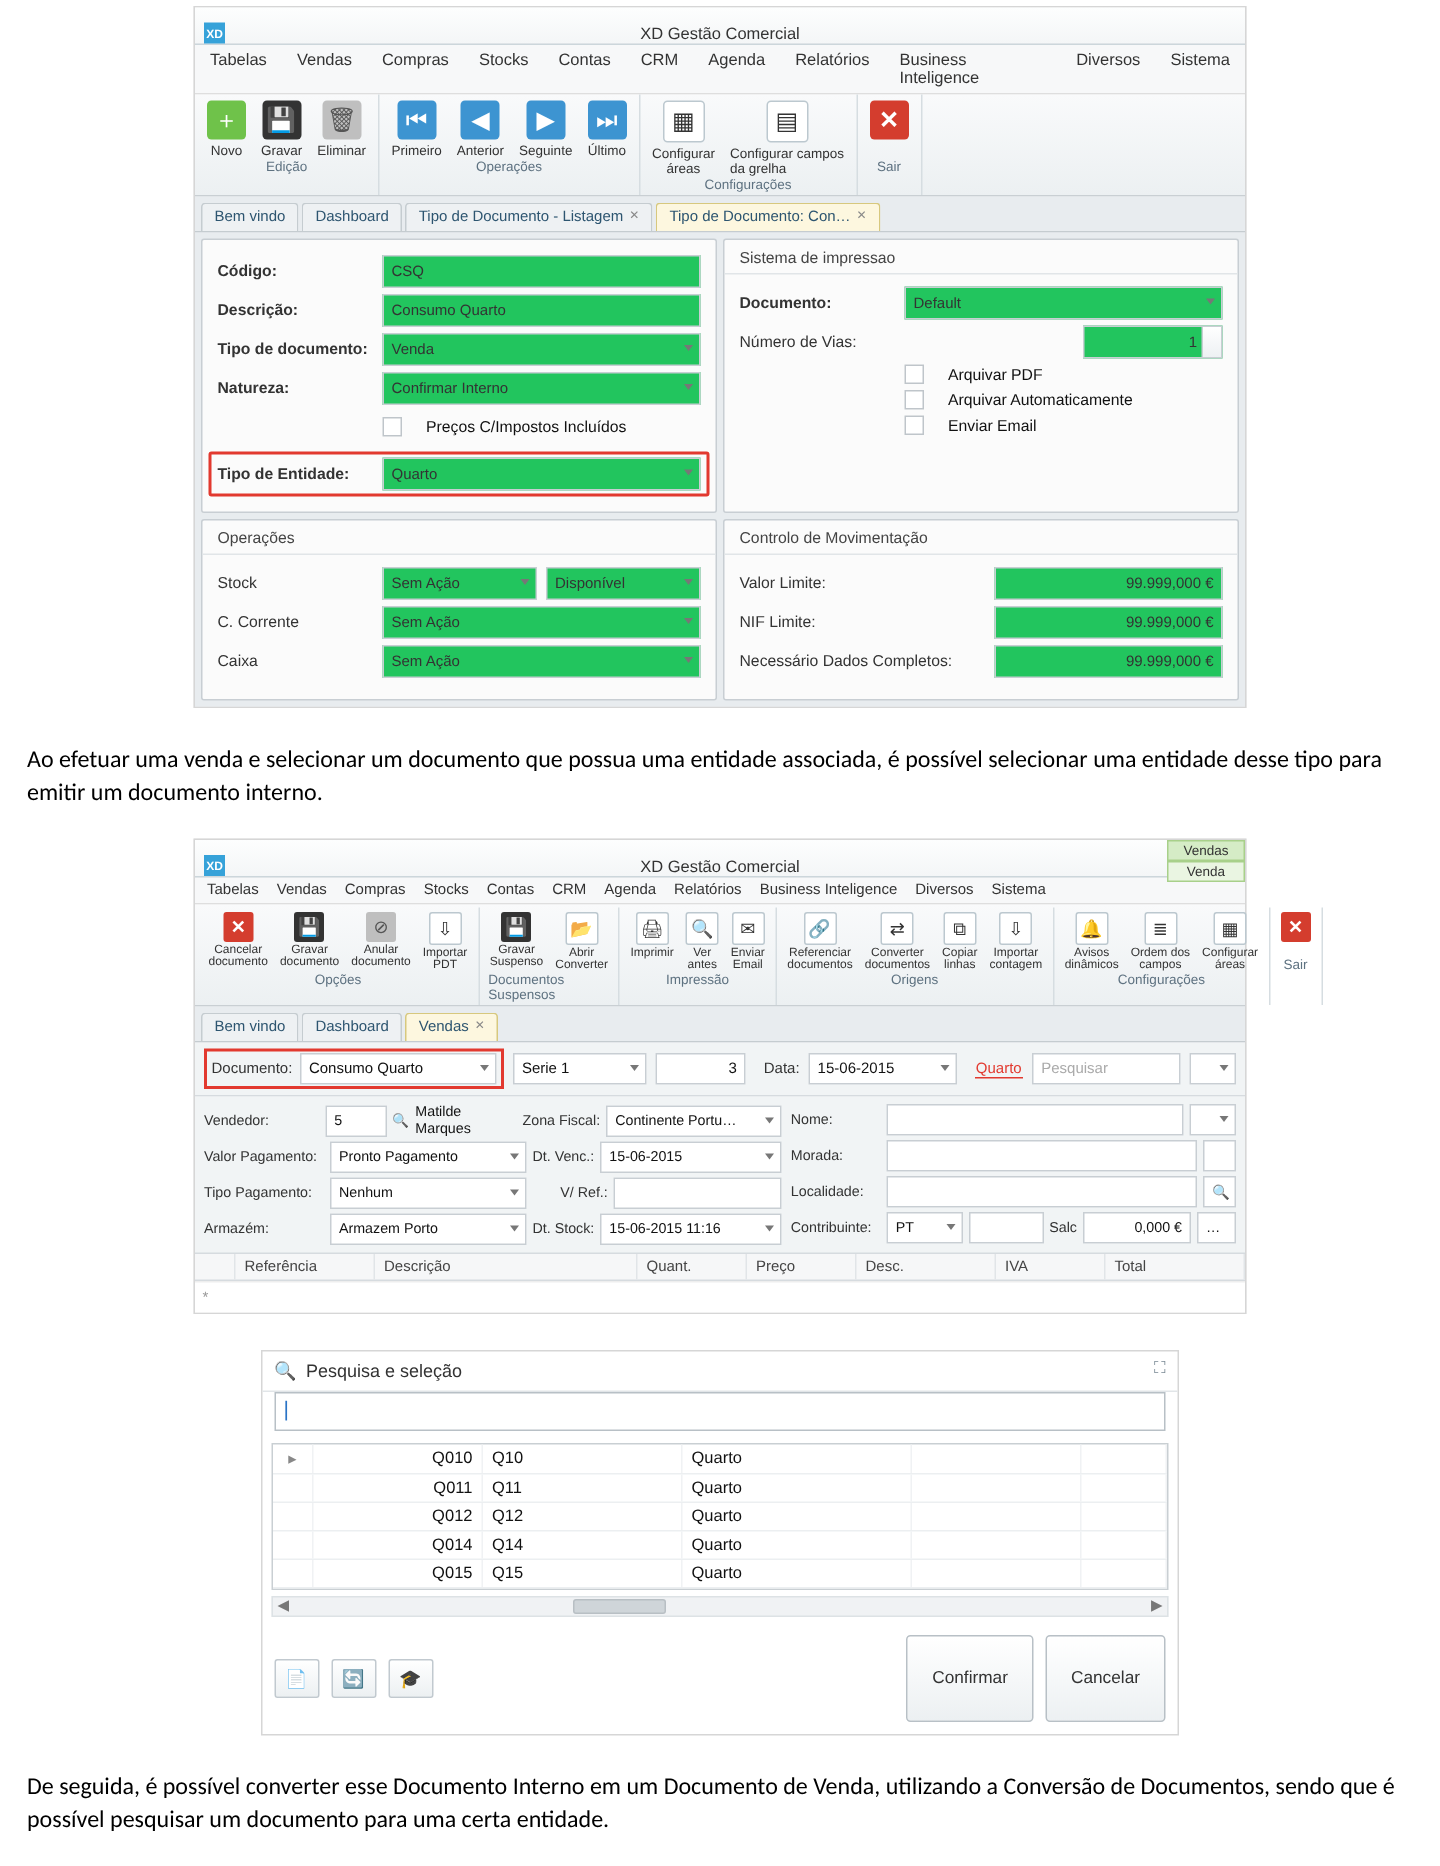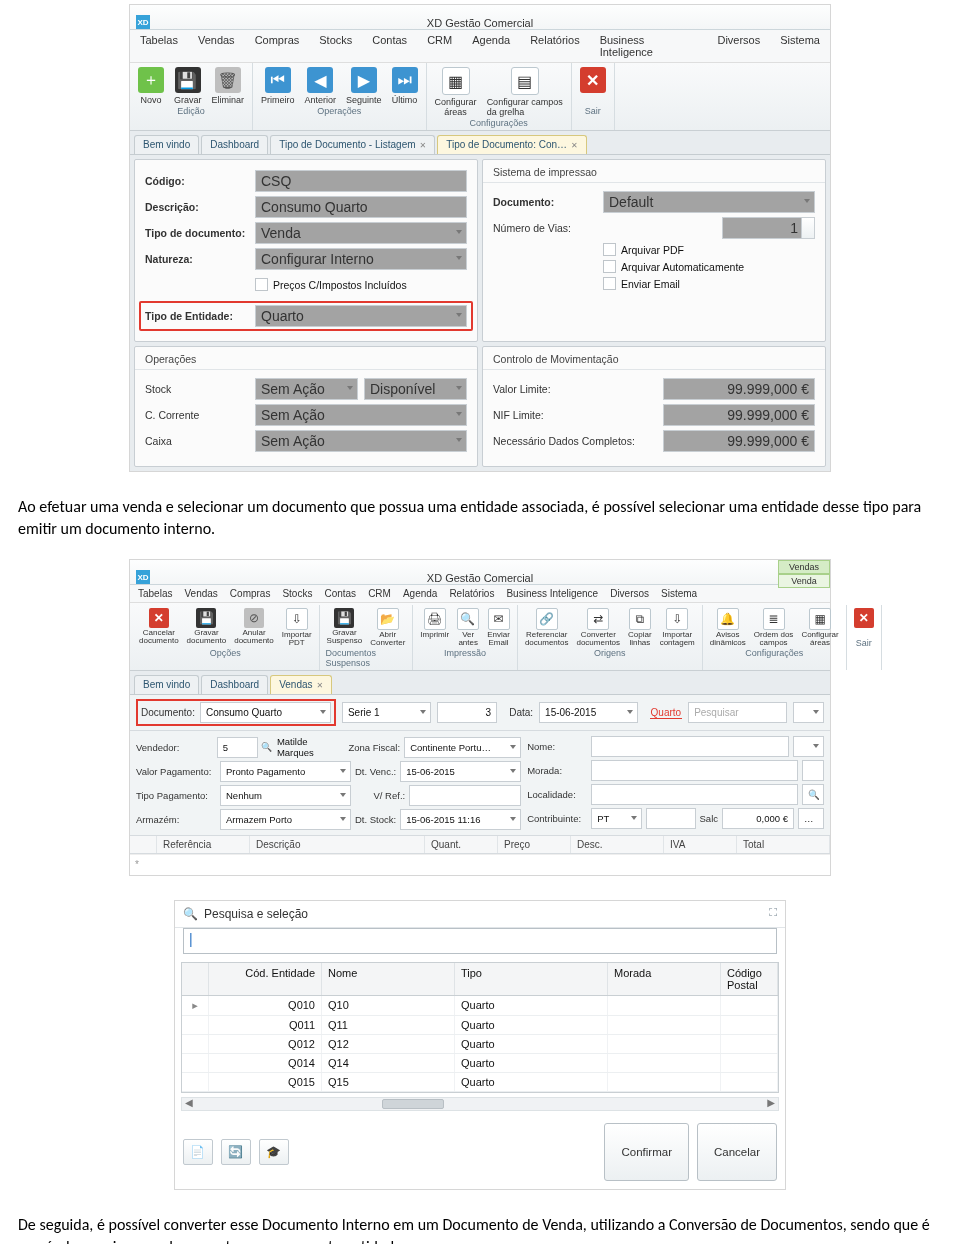--- a/index.html
+++ b/index.html
@@ -22,36 +22,36 @@
   .rglyph{width:26px;height:26px;border-radius:3px;display:flex;align-items:center;justify-content:center;font-size:16px}
   .rgrp-label{font-size:9px;color:#5e7281;padding:1px 0 2px}
   .ic-green{background:#6fc24a;color:#fff}
   .ic-disk{background:#333;color:#fff}
   .ic-trash{background:#bfbfbf;color:#555}
   .ic-arrow{background:#3d94d1;color:#fff}
   .ic-chk{background:#fff;border:1px solid #bcc8cf}
   .ic-grid{background:#fff;border:1px solid #bcc8cf}
   .ic-x{background:#d43d2e;color:#fff;font-weight:bold}
   .tabsbar{display:flex;align-items:flex-end;gap:2px;padding:4px 4px 0;background:#e8ecef;border-bottom:1px solid #c5ccd0;font-size:10px}
-  .tab{padding:3px 8px 4px;border:1px solid #c5ccd0;border-bottom:none;background:#eef1f3;border-radius:3px 3px 0 0;display:flex;align-items:flex-end;gap:4px;color:#2d5570}
+  .tab{padding:3px 8px 4px;border:1px solid #c5ccd0;border-bottom:none;background:#eef1f3;border-radius:3px 3px 0 0;display:flex;align-items:flex-start;gap:4px;color:#2d5570}
   .tab.active{background:#fdf7df;border-color:#d7c87e}
   .tab .tx{font-size:8px;color:#888}
   .content{display:flex;gap:4px;padding:4px;background:#e8ecef}
   .panel{flex:1;background:#fbfbfb;border:1px solid #c8ced3;border-radius:2px;padding:6px 10px 10px}
   .panel-title{font-size:10.5px;color:#444;margin:0 -10px 8px;padding:0 10px 4px;border-bottom:1px solid #e1e5e8}
   .frow{display:flex;align-items:center;margin:4px 0;font-size:10.5px}
   .flabel{width:110px;color:#333}
   .flabel.bold{font-weight:bold}
-  .finput{flex:1;height:18px;border:1px solid #c8ced3;background:#a3a3a3;padding:1px 5px;font-size:14px;display:flex;align-items:center;color:#333}
+  .finput{flex:1;height:18px;border:1px solid #c8ced3;background:#22c55e;padding:1px 5px;font-size:10px;display:flex;align-items:center;color:#333}
   .finput.dd{padding-right:14px;position:relative}
   .finput.dd::after{content:"";position:absolute;right:4px;top:7px;border-left:3px solid transparent;border-right:3px solid transparent;border-top:4px solid #777}
   .finput.spin::after{content:"";position:absolute;right:0;top:0;bottom:0;width:12px;border-left:1px solid #c8ced3;background:linear-gradient(#fff,#edf1f3)}
   .finput.spin{position:relative;padding-right:16px}
   .finput.right{justify-content:flex-end}
-  .chk{display:flex;align-items:center;gap:5px;font-size:10.5px;margin:4px 0}
+  .chk{display:flex;align-items:center;gap:16px;font-size:10.5px;margin:4px 0}
   .chk .box{width:11px;height:11px;border:1px solid #bfc5ca;background:#fff}
   .hl-row{border:2px solid #e2392f;border-radius:2px;padding:2px 4px;margin:6px -6px 0}
   .twocol{display:flex;gap:6px}
   .twocol .finput{min-width:0}
   .para{font-family:Calibri,"Segoe UI",sans-serif;font-size:16px;color:#000;padding:0 18px;line-height:1.35;margin:20px 0}
   
   .rbtn-s{display:flex;flex-direction:column;align-items:center;font-size:8px;color:#333;gap:0;padding:1px 1px 0;text-align:center;line-height:1}
   .rglyph-s{width:20px;height:20px;border-radius:2px;display:flex;align-items:center;justify-content:center;font-size:12px;margin-bottom:1px}
   .toolbar2{display:flex;align-items:center;gap:6px;padding:4px 6px;background:#f1f4f5;font-size:10px;border-bottom:1px solid #d6dbdf}
   .tbl2-lbl{color:#333}
@@ -205,21 +205,21 @@
       <div class="frow">
               <div class="flabel bold">Descrição:</div>
               <div class="finput">Consumo Quarto</div>
             </div>
       <div class="frow">
               <div class="flabel bold">Tipo de documento:</div>
               <div class="finput dd">Venda</div>
             </div>
       <div class="frow">
               <div class="flabel bold">Natureza:</div>
-              <div class="finput dd">Configurar Interno</div>
+              <div class="finput dd">Confirmar Interno</div>
             </div>
       <div class="frow">
               <div class="flabel"></div>
               <div class="chk">
                 <div class="box"></div>
                 <span>Preços C/Impostos Incluídos</span>
               </div>
             </div>
       <div class="hl-row">
         <div class="frow" style="margin:0">
@@ -530,28 +530,20 @@
 
 <div class="figwrap">
 <div class="fig fig-s3 dlg" style="background:#fff">
   <div class="dlg-title">
     <span style="color:#6b7f8c">🔍</span>
     <span>Pesquisa e seleção</span>
     <span class="closebtn">⛶</span>
   </div>
   <div class="dlg-search"><span style="color:#2a74c6">|</span></div>
   <div class="tbl">
-    <div class="thead">
-      <span class="rowmark"></span>
-      <span class="col-code">Cód. Entidade</span>
-      <span class="col-name">Nome</span>
-      <span class="col-tipo">Tipo</span>
-      <span class="col-mor">Morada</span>
-      <span class="col-cp">Código Postal</span>
-    </div>
     <div id="trows">
             <div class="trow">
               <span class="rowmark">▸</span>
               <span class="col-code">Q010</span>
               <span class="col-name">Q10</span>
               <span class="col-tipo">Quarto</span>
               <span class="col-mor"></span>
               <span class="col-cp"></span>
             </div>
             <div class="trow">

